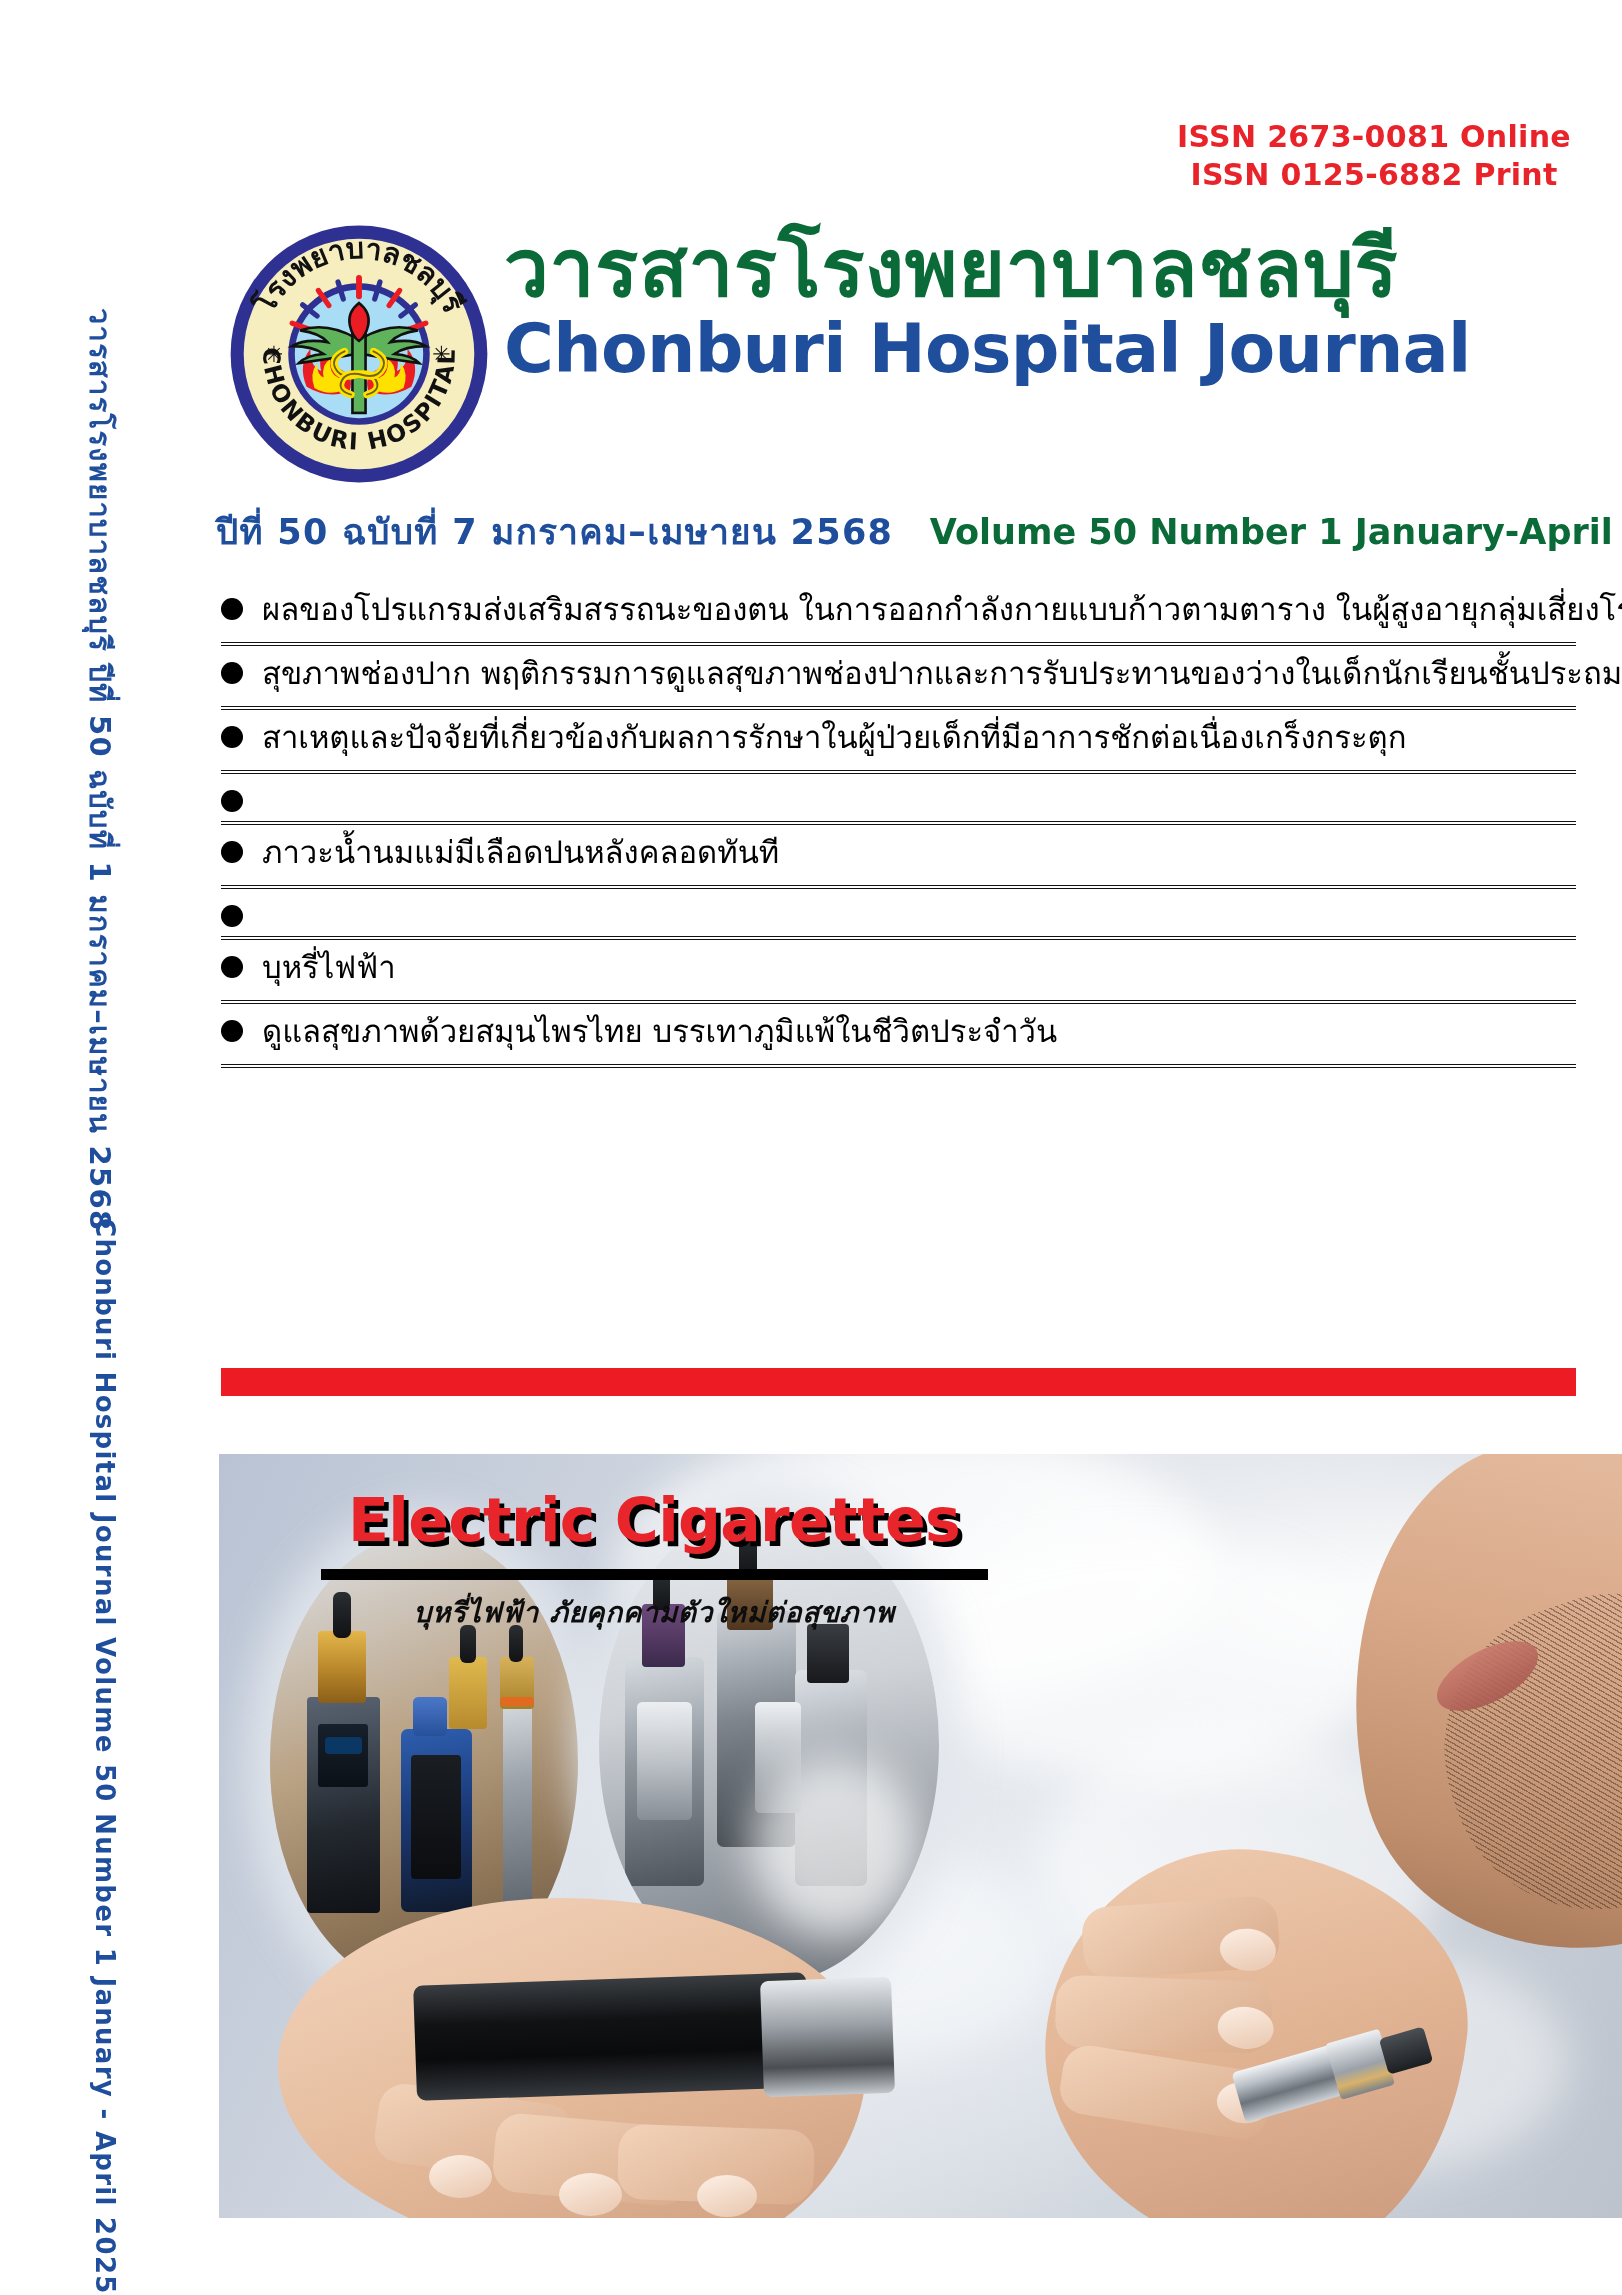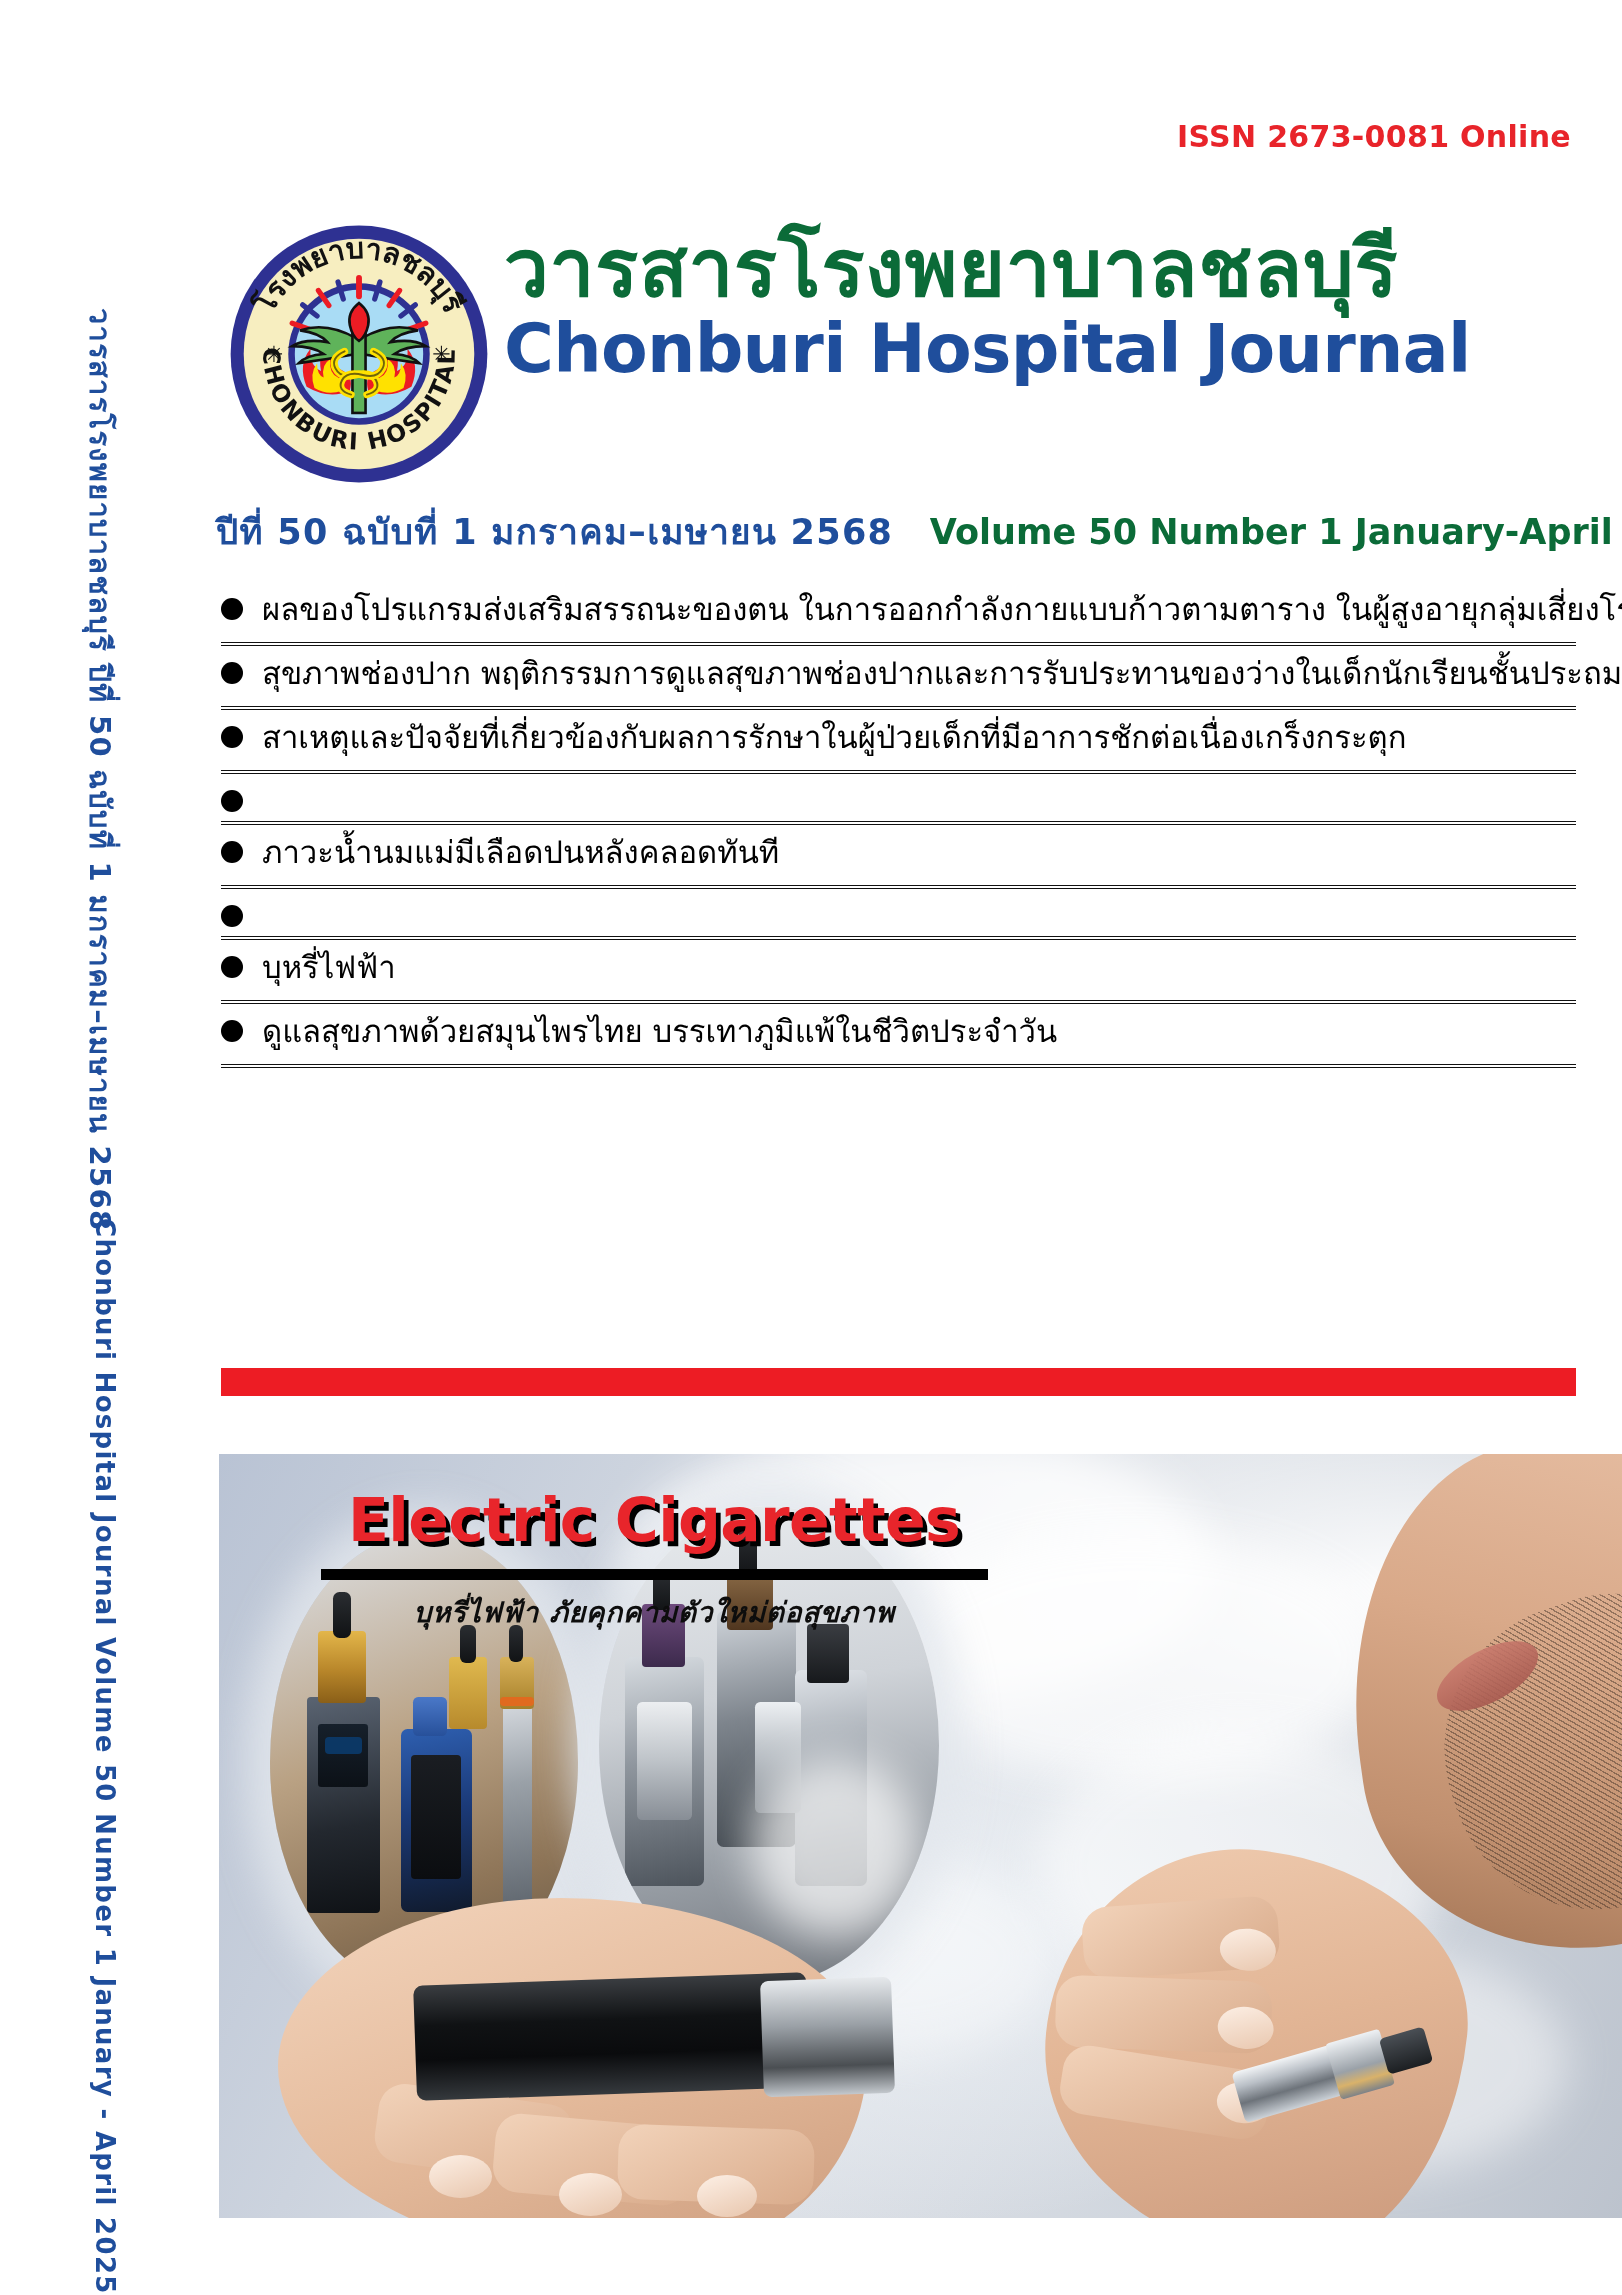--- a/index.html
+++ b/index.html
@@ -117,20 +117,21 @@
 </head>
 <body>
 
 <div id="spine">
   <span class="spine-line" id="spine-thai">วารสารโรงพยาบาลชลบุรี ปีที่ 50 ฉบับที่ 1 มกราคม–เมษายน 2568</span>
   <span class="spine-line" id="spine-en">Chonburi Hospital Journal Volume 50 Number 1 January - April 2025</span>
 </div>
 
 <div id="issn">
   <div>ISSN 2673-0081  Online</div>
+  <div>ISSN 0125-6882  Print</div>
 </div>
 
 <div id="masthead">
 
   <div id="logo">
     <svg viewBox="0 0 400 400" width="262" height="262" aria-hidden="true">
       <circle cx="200" cy="200" r="196" fill="#2e3192"></circle>
       <circle cx="200" cy="200" r="176" fill="#f7eec0"></circle>
       <circle cx="200" cy="200" r="108" fill="#2e3192"></circle>
       <circle cx="200" cy="200" r="98" fill="#a9dcf5"></circle>
@@ -178,21 +179,21 @@
     </svg>
   </div>
 
   <div id="title-block">
     <div id="title-thai">วารสารโรงพยาบาลชลบุรี</div>
     <div id="title-en">Chonburi Hospital Journal</div>
   </div>
 </div>
 
 <div id="volume-line">
-  <span id="vol-thai">ปีที่ 50 ฉบับที่ 1 มกราคม–เมษายน 2568</span>
+  <span id="vol-thai">ปีที่ 50 ฉบับที่ 7 มกราคม–เมษายน 2568</span>
   <span>&nbsp;</span>
   <span id="vol-en">Volume 50 Number 1 January-April 2025</span>
 </div>
 
 <div id="contents">
   <div class="toc-item">
     <span class="toc-bullet"></span>
     <span class="toc-text">ผลของโปรแกรมส่งเสริมสรรถนะของตน ในการออกกำลังกายแบบก้าวตามตาราง ในผู้สูงอายุกลุ่มเสี่ยงโรคความดันโลหิตสูง</span>
   </div>
   <div class="toc-item">

